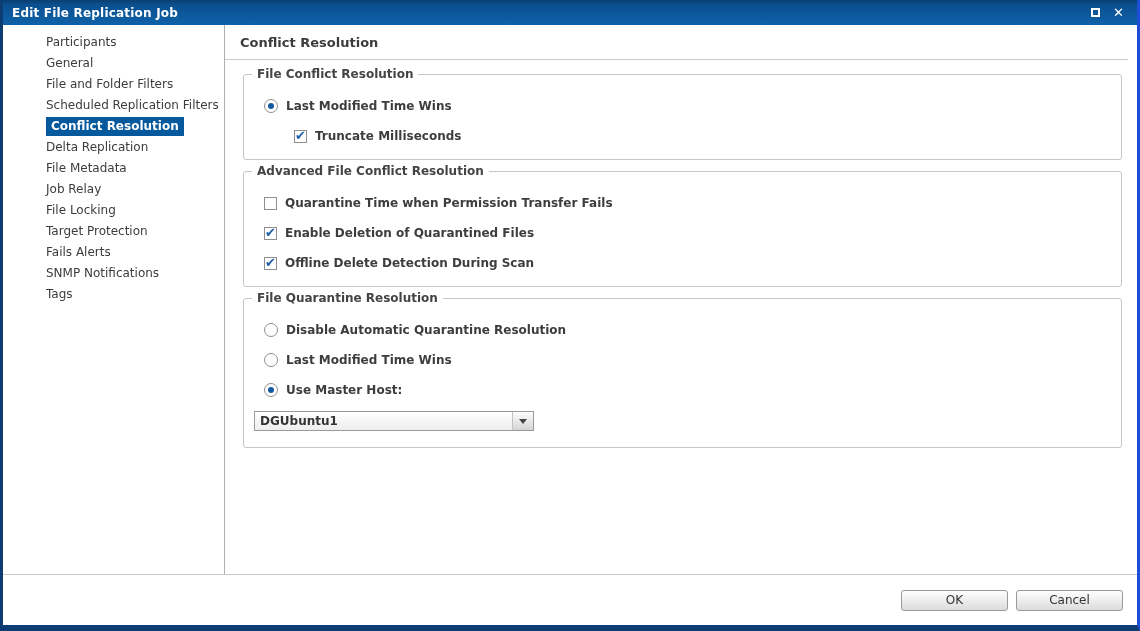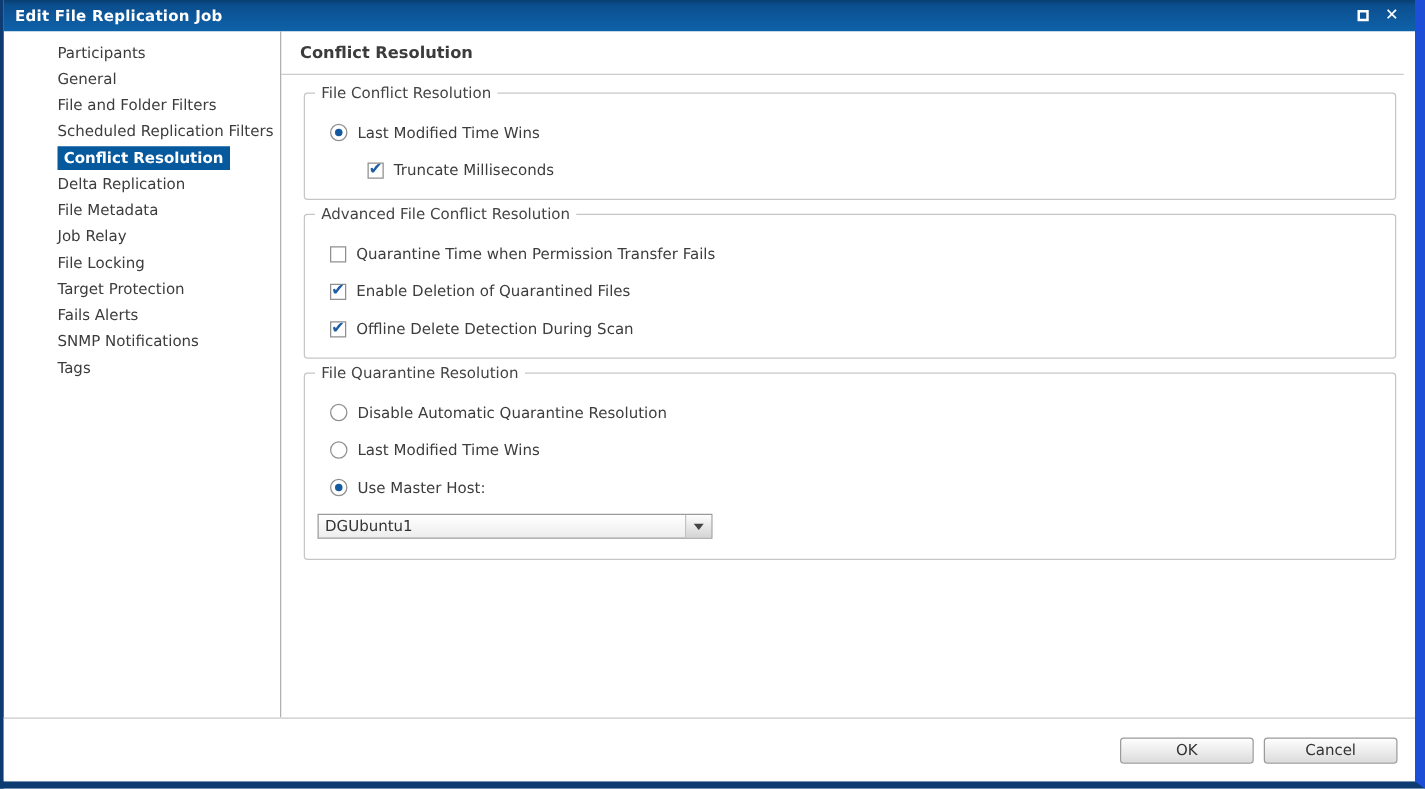--- a/index.html
+++ b/index.html
@@ -1,53 +1,53 @@
 <!DOCTYPE html>
 <html><head>
 <meta charset="utf-8">
 <style>
   * { margin:0; padding:0; box-sizing:border-box; }
   html,body { width:1140px; height:631px; background:#fff; font-family:"DejaVu Sans","Liberation Sans",sans-serif; }
   .window {
     width:1140px; height:631px;
-    border-left:3px solid #0c3c72; border-right:8px solid #1d4ed8; border-bottom:6px solid #0c3c72;
+    border-left:3px solid #0c3c72; border-right:3px solid #1d4ed8; border-bottom:6px solid #0c3c72;
     display:flex; flex-direction:column; background:#fff;
   }
   
   .titlebar {
     height:25px; flex:0 0 25px;
     background:linear-gradient(to bottom,#083e71 0%,#0b4f8f 18%,#0f62a9 100%);
     display:flex; align-items:center; color:#fff;
   }
   .titlebar .title { font-size:12px; font-weight:bold; padding-left:9px; flex:1; letter-spacing:.2px; }
   .winctl { display:flex; align-items:center; gap:13px; padding-right:13px; }
   .btn-max { width:9px; height:9px; border:2px solid #fff; display:inline-block; cursor:pointer; }
   .btn-close { font-size:13px; font-weight:bold; line-height:1; cursor:pointer; }
   
   .body { flex:1 1 auto; display:flex; min-height:0; }
   .sidebar { width:202px; flex:0 0 202px; border-right:1px solid #b0b0b0; padding-top:7px;margin-left:20px; }
   .side-item { height:21px; line-height:21px; padding-left:23px; font-size:12px; color:#3c3c3c; cursor:pointer; white-space:nowrap; }
   .side-item .hl { background:#07599e; color:#fff; font-weight:bold; padding:2px 5px 3px 5px; }
   
   .main { flex:1 1 auto; display:flex; flex-direction:column; min-width:0; }
   .main-header { font-size:13px; font-weight:bold; color:#3c3c3c; padding:10px 0 9px 15px; border-bottom:1px solid #cccccc; margin-right:9px; }
-  .main-content { padding:14px 15px 0 18px; }
+  .main-content { padding:14px 15px 0 18px;font-weight:bold; }
   .group { position:relative; border:1px solid #c6c6c6; border-radius:3px; margin-bottom:11px; padding:8px 12px 16px 10px; }
   .legend { position:absolute; top:-8px; left:8px; background:#fff; padding:0 5px; font-size:12px; color:#444; white-space:nowrap; }
   .row { display:flex; align-items:center; gap:8px; margin-top:16px; margin-left:10px; }
   .row.indent { margin-left:40px; }
   .lab { font-size:12px; color:#3d3d3d; white-space:nowrap; cursor:default; }
   
   .radio { width:14px; height:14px; flex:0 0 14px; border:1px solid #8f8f8f; border-radius:50%; background:#fff; position:relative; cursor:pointer; }
   .radio.checked::after { content:""; position:absolute; left:3px; top:3px; width:6px; height:6px; border-radius:50%; background:#155a9e; }
   
   .checkbox { width:13px; height:13px; flex:0 0 13px; border:1px solid #8f8f8f; background:#fff; position:relative; cursor:pointer; }
   .checkbox.checked::before { content:"✔"; position:absolute; left:0px; top:-3px; font-size:13px; font-weight:bold; color:#1e5ea6; }
   
-  .select { margin-top:14px; width:316px; height:20px; border:1px solid #9a9a9a; background:linear-gradient(to bottom,#ffffff,#ededed); display:flex; align-items:stretch; cursor:pointer; }
+  .select { margin-top:14px; width:280px; height:20px; border:1px solid #9a9a9a; background:linear-gradient(to bottom,#ffffff,#ededed); display:flex; align-items:stretch; cursor:pointer; }
   .sel-value { flex:1; font-size:12px; color:#333; padding:2px 0 0 5px; overflow:hidden; white-space:nowrap; }
   .sel-btn { width:21px; flex:0 0 21px; border-left:1px solid #c2c2c2; background:linear-gradient(to bottom,#fdfdfd,#d4d4d4); display:flex; align-items:center; justify-content:center; }
   .tri { width:0; height:0; border-left:4px solid transparent; border-right:4px solid transparent; border-top:5px solid #444; }
   
   .footer { flex:0 0 51px; border-top:1px solid #c9c9c9; display:flex; align-items:center; justify-content:flex-end; gap:8px; padding-right:14px; background:#fff; }
   .pushbtn { width:107px; height:21px; border:1px solid #9a9a9a; border-radius:3px;
     background:linear-gradient(to bottom,#fefefe,#dcdcdc); font-size:12px; color:#333;
     font-family:inherit; cursor:pointer; text-align:center; line-height:19px; }
 </style>
 </head>

